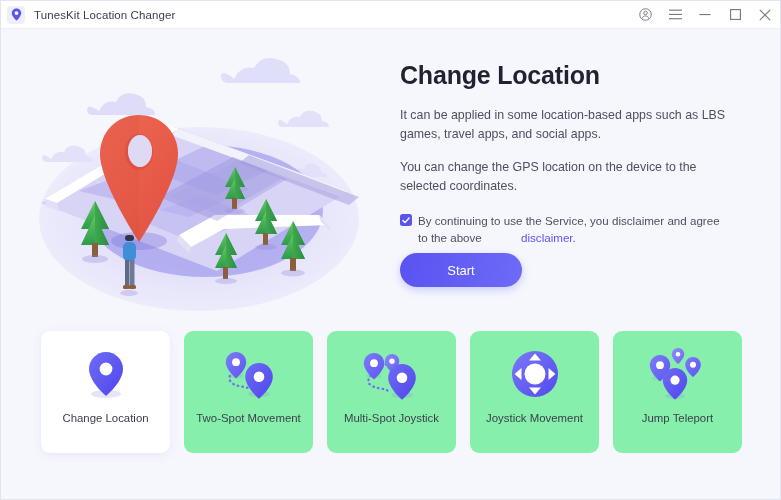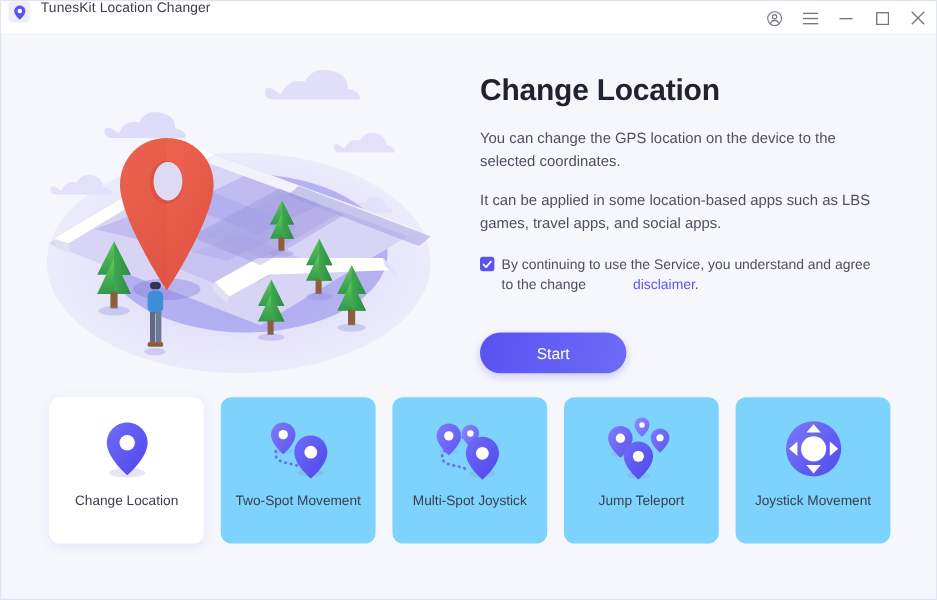--- a/index.html
+++ b/index.html
@@ -24,20 +24,21 @@
   }
 
   
   .titlebar {
     position: absolute;
     top: 0; left: 0;
     width: 781px;
     height: 28px;
     background: #ffffff;
     display: flex;
+    align-items: center;
     box-sizing: border-box;
     border-bottom: 1px solid #edeef6;
   }
   .title-app-icon {
     width: 18px;
     height: 18px;
     margin-left: 6px;
     border-radius: 4px;
     background: #eeeffb;
     display: flex;
@@ -124,21 +125,21 @@
     color: #4c5160;
   }
   .link {
     color: #5b55f0;
     text-decoration: none;
     margin-left: 36px;
   }
   .start-btn {
     position: absolute;
     left: 399px;
-    top: 248px;
+    top: 224px;
     width: 122px;
     height: 34px;
     border: none;
     border-radius: 17px;
     background: linear-gradient(100deg, #5a52f2 0%, #6d6bf6 100%);
     color: #ffffff;
     font-size: 13px;
     font-family: "Liberation Sans", sans-serif;
     cursor: pointer;
     box-shadow: 0 3px 8px rgba(91,85,240,0.28);
@@ -152,21 +153,21 @@
     width: 781px;
     height: 145px;
     display: flex;
     justify-content: center;
     gap: 14px;
   }
   .feature-card {
     width: 129px;
     height: 122px;
     border-radius: 9px;
-    background: #7dd3fc;
+    background: #86efac;
     display: flex;
     flex-direction: column;
     align-items: center;
     box-sizing: border-box;
     cursor: pointer;
   }
   .feature-card.selected {
     background: #ffffff;
     box-shadow: 0 2px 10px rgba(90,85,200,0.10);
   }
@@ -347,30 +348,30 @@
           <rect x="106" y="221" width="4.5" height="26" fill="#5f6b86"></rect>
           <rect x="111" y="221" width="4.5" height="26" fill="#6f7b96"></rect>
           <rect x="104" y="246" width="7" height="4" rx="1.6" fill="#8b5e3c"></rect>
           <rect x="110" y="246" width="7" height="4" rx="1.6" fill="#8b5e3c"></rect>
         </g>
       </svg>
     </div>
 
     <div class="hero-copy">
       <h1 class="hero-title">Change Location</h1>
+      <p class="hero-para">It can be applied in some location-based apps such as LBS games, travel apps, and social apps.</p>
       <p class="hero-para">You can change the GPS location on the device to the selected coordinates.</p>
-      <p class="hero-para">It can be applied in some location-based apps such as LBS games, travel apps, and social apps.</p>
 
       <div class="agree-row">
         <div class="checkbox">
           <svg width="8" height="7" viewBox="0 0 8 7">
             <path d="M0.9 3.4 L3 5.6 L7.1 1" fill="none" stroke="#ffffff" stroke-width="1.4" stroke-linecap="round" stroke-linejoin="round"></path>
           </svg>
         </div>
-        <div class="agree-text"><span>By continuing to use the Service, you understand and agree to the change </span><a class="link" href="#">disclaimer</a><span>.</span></div>
+        <div class="agree-text"><span>By continuing to use the Service, you disclaimer and agree to the above </span><a class="link" href="#">disclaimer</a><span>.</span></div>
       </div>
     </div>
 
     <button class="start-btn">Start</button>
   </div>
 
   <div class="card-row">
 
     <div class="feature-card selected">
       <div class="card-icon">
@@ -441,20 +442,40 @@
           <ellipse cx="42" cy="51" rx="11" ry="3.2" fill="#8b86da" opacity="0.22"></ellipse>
           <path d="M42 20 c-7.6 0-13.8 6.2-13.8 13.8 0 10.4 13.8 22 13.8 22 s13.8-11.6 13.8-22 C55.8 26.2 49.6 20 42 20z" fill="url(#p3c)"></path>
           <circle cx="42" cy="33.8" r="5.3" fill="#ffffff"></circle>
         </svg>
       </div>
       <div class="card-label">Multi-Spot Joystick</div>
     </div>
 
     <div class="feature-card">
       <div class="card-icon">
+        <svg width="56" height="56" viewBox="0 0 56 56">
+          <defs>
+            <linearGradient id="pj" x1="0" y1="0" x2="1" y2="1">
+              <stop offset="0%" stop-color="#7b78f8"></stop>
+                <stop offset="100%" stop-color="#504aee"></stop>
+            </linearGradient>
+          </defs>
+          <circle cx="28" cy="28" r="23" fill="url(#pj)"></circle>
+          <circle cx="28" cy="28" r="10.5" fill="#ffffff"></circle>
+          <path d="M28 7.5 l6 7 h-12 z" fill="#ffffff"></path>
+          <path d="M28 48.5 l6-7 h-12 z" fill="#ffffff"></path>
+          <path d="M7.5 28 l7-6 v12 z" fill="#ffffff"></path>
+          <path d="M48.5 28 l-7-6 v12 z" fill="#ffffff"></path>
+        </svg>
+      </div>
+      <div class="card-label">Joystick Movement</div>
+    </div>
+
+    <div class="feature-card">
+      <div class="card-icon">
         <svg width="62" height="60" viewBox="0 0 62 60">
           <defs>
             <linearGradient id="p4a" x1="0" y1="0" x2="1" y2="1">
               <stop offset="0%" stop-color="#8f8cfb"></stop>
                 <stop offset="100%" stop-color="#6b67f4"></stop>
             </linearGradient>
             <linearGradient id="p4b" x1="0" y1="0" x2="1" y2="1">
               <stop offset="0%" stop-color="#7f7cf9"></stop>
                 <stop offset="100%" stop-color="#5b55f0"></stop>
             </linearGradient>
@@ -471,34 +492,14 @@
           <path d="M46 13 c-4.3 0-7.8 3.5-7.8 7.8 0 5.9 7.8 12.4 7.8 12.4 s7.8-6.5 7.8-12.4 C53.8 16.5 50.3 13 46 13z" fill="url(#p4b)"></path>
           <circle cx="46" cy="20.8" r="3" fill="#ffffff"></circle>
           <ellipse cx="28" cy="52" rx="10" ry="3" fill="#8b86da" opacity="0.22"></ellipse>
           <path d="M28 24 c-6.7 0-12.2 5.5-12.2 12.2 0 9.2 12.2 19.4 12.2 19.4 s12.2-10.2 12.2-19.4 C40.2 29.5 34.7 24 28 24z" fill="url(#p4c)"></path>
           <circle cx="28" cy="36.2" r="4.6" fill="#ffffff"></circle>
         </svg>
       </div>
       <div class="card-label">Jump Teleport</div>
     </div>
 
-    <div class="feature-card">
-      <div class="card-icon">
-        <svg width="56" height="56" viewBox="0 0 56 56">
-          <defs>
-            <linearGradient id="pj" x1="0" y1="0" x2="1" y2="1">
-              <stop offset="0%" stop-color="#7b78f8"></stop>
-                <stop offset="100%" stop-color="#504aee"></stop>
-            </linearGradient>
-          </defs>
-          <circle cx="28" cy="28" r="23" fill="url(#pj)"></circle>
-          <circle cx="28" cy="28" r="10.5" fill="#ffffff"></circle>
-          <path d="M28 7.5 l6 7 h-12 z" fill="#ffffff"></path>
-          <path d="M28 48.5 l6-7 h-12 z" fill="#ffffff"></path>
-          <path d="M7.5 28 l7-6 v12 z" fill="#ffffff"></path>
-          <path d="M48.5 28 l-7-6 v12 z" fill="#ffffff"></path>
-        </svg>
-      </div>
-      <div class="card-label">Joystick Movement</div>
-    </div>
-
   </div>
 </div>
 
 </body></html>

